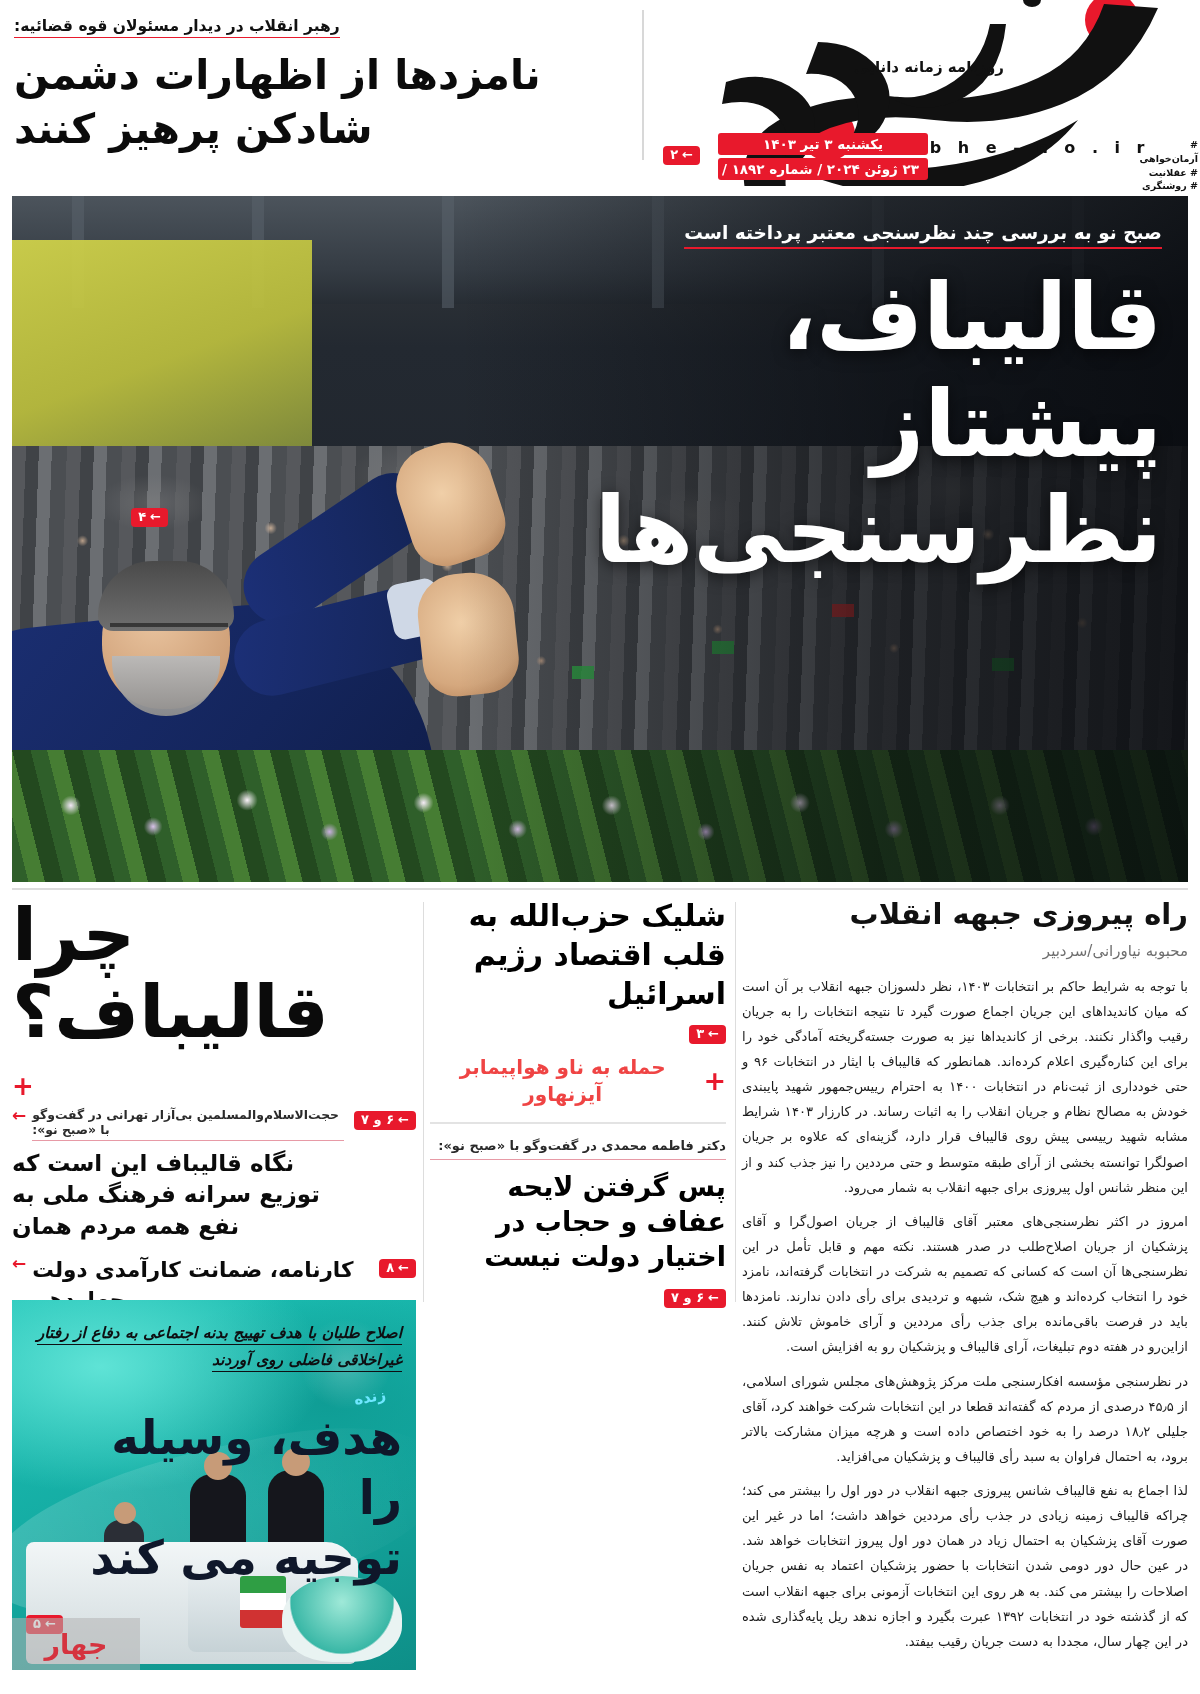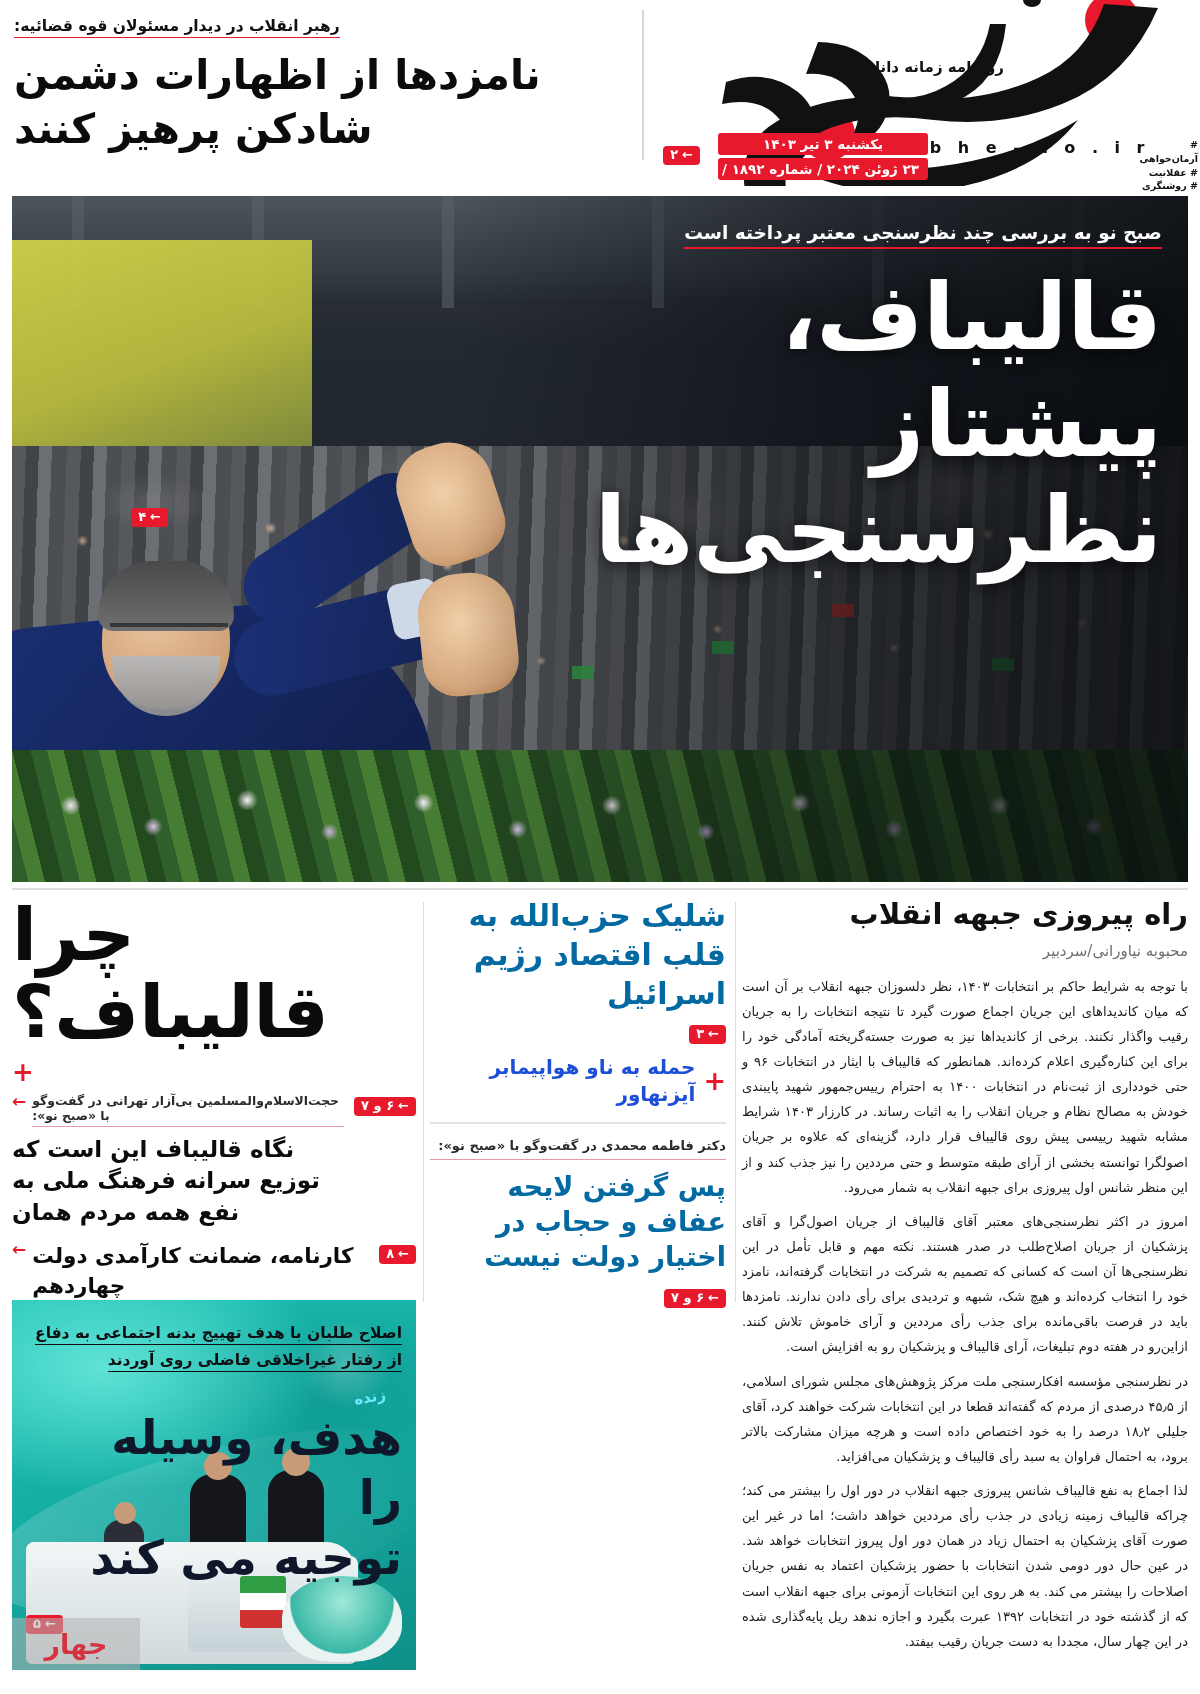--- a/index.html
+++ b/index.html
@@ -221,31 +221,31 @@
     font-size:13.1px; line-height:1.92; color:#1b1b1b; text-align:justify;
     text-align-last:right; margin-bottom:9px;
   }
 
   
   .mblock{ margin-bottom:8px; }
   .mkicker{
     font-size:13px; font-weight:bold; color:#2a2a2a; line-height:1.5;
     border-bottom:1.4px solid #e79aa6; padding-bottom:4px; margin-bottom:9px; text-align:right;
   }
-  .mtitle{ font-size:30px; font-weight:bold; line-height:1.3; color:#0369a1; text-align:right; letter-spacing:-.6px; }
+  .mtitle{ font-size:30px; font-weight:bold; line-height:1.3; color:#000000; text-align:right; letter-spacing:-.6px; }
   .mtitle.sm{ font-size:27px; }
   .mrow{ display:flex; align-items:center; gap:8px; margin:10px 0 6px; justify-content:flex-start; }
   .plus{ color:#e8192c; font-size:27px; font-weight:bold; line-height:.8; }
-  .mline{ font-size:20px; font-weight:bold; color:#1d4ed8; line-height:1.35; text-align:right; }
+  .mline{ font-size:20px; font-weight:bold; color:#ef4444; line-height:1.35; text-align:center; }
   .hr-soft{ height:1.5px; background:#e3e3e3; margin:14px 0 12px; }
 
   
   .big-q{
     font-size:73px; font-weight:bold; line-height:1.06; color:#0b0b0b;
-    letter-spacing:-3px; text-align:left; margin-bottom:6px;
+    letter-spacing:-3px; text-align:left; margin-bottom:20px;
   }
   .lrow{ display:flex; gap:10px; align-items:flex-start; margin-bottom:12px; }
   .lrow .badgecol{ flex:0 0 auto; padding-top:2px; }
   .lrow .txtcol{ flex:1 1 auto; text-align:left; }
   .lkicker{
     font-size:12.4px; font-weight:bold; color:#2b2b2b;
     border-bottom:1.3px solid #e79aa6; padding-bottom:3px; margin-bottom:7px; display:inline-block;
   }
   .ltitle{ font-size:23px; font-weight:bold; line-height:1.38; color:#0b0b0b; letter-spacing:-.4px; }
   .ltitle.one{ font-size:21.5px; }
@@ -311,21 +311,21 @@
   }
   .tv-logo .lbl{
     position:absolute; right:6px; bottom:4px; color:#6fe7ff; font-size:15px; font-weight:bold;
     transform:rotate(-10deg);
   }
   .tv-overlay{ position:absolute; inset:0; }
   .tv-kicker{
     position:absolute; right:14px; left:14px; top:20px;
     font-size:15.5px; font-weight:bold; color:#0e0f12; line-height:1.75; text-align:right;
   }
-  .tv-kicker span{ border-bottom:1.4px solid #0e0f12; padding-bottom:2px; }
+  .tv-kicker span{ border-bottom:1.4px solid #0e0f12; padding-bottom:2px;font-style:italic; }
   .tv-title{
     position:absolute; right:14px; left:60px; top:108px;
     font-size:47px; font-weight:bold; color:#0f172a; line-height:1.28; text-align:right; letter-spacing:-1px;
   }
   .badge-tv{ position:absolute; left:14px; bottom:36px; }
   .jahar{
     position:absolute; left:0; bottom:0; width:128px; height:52px;
     background:rgba(180,180,180,.55);
   }
   .jahar .txt{

